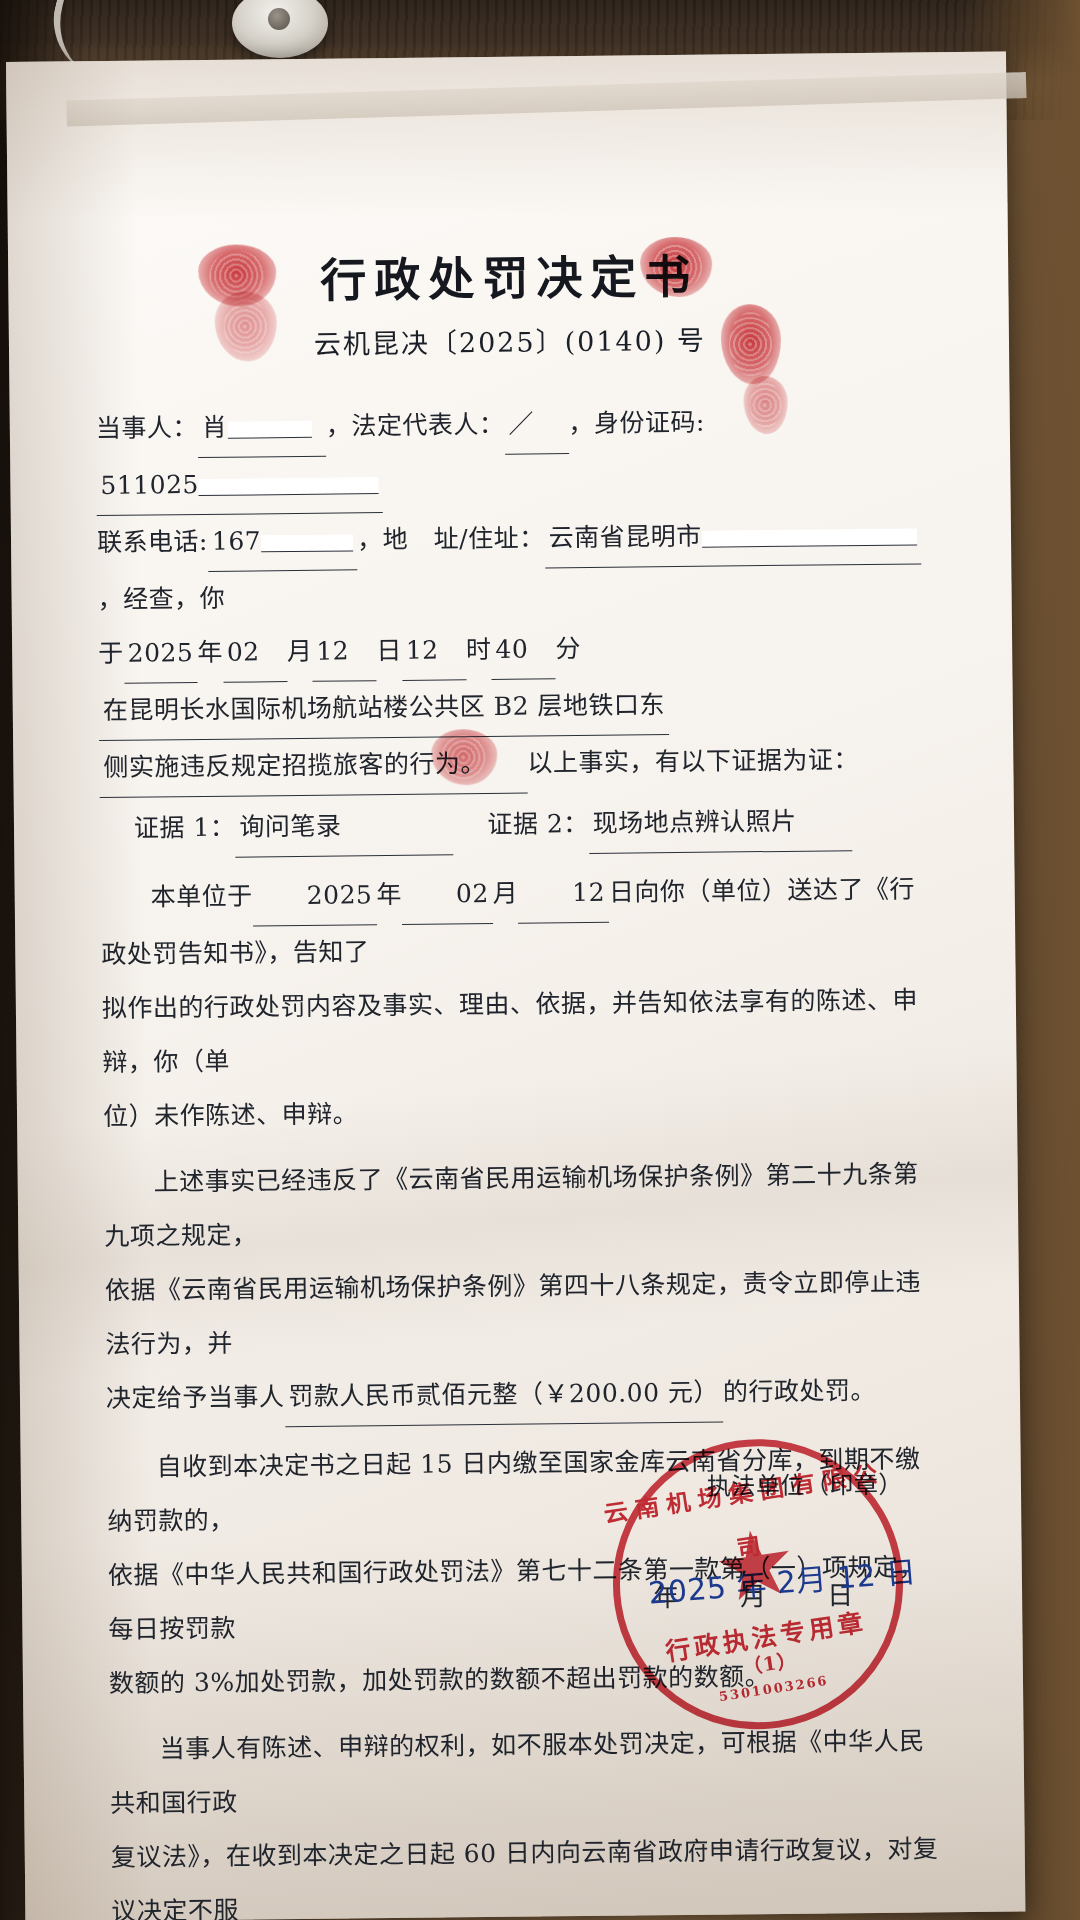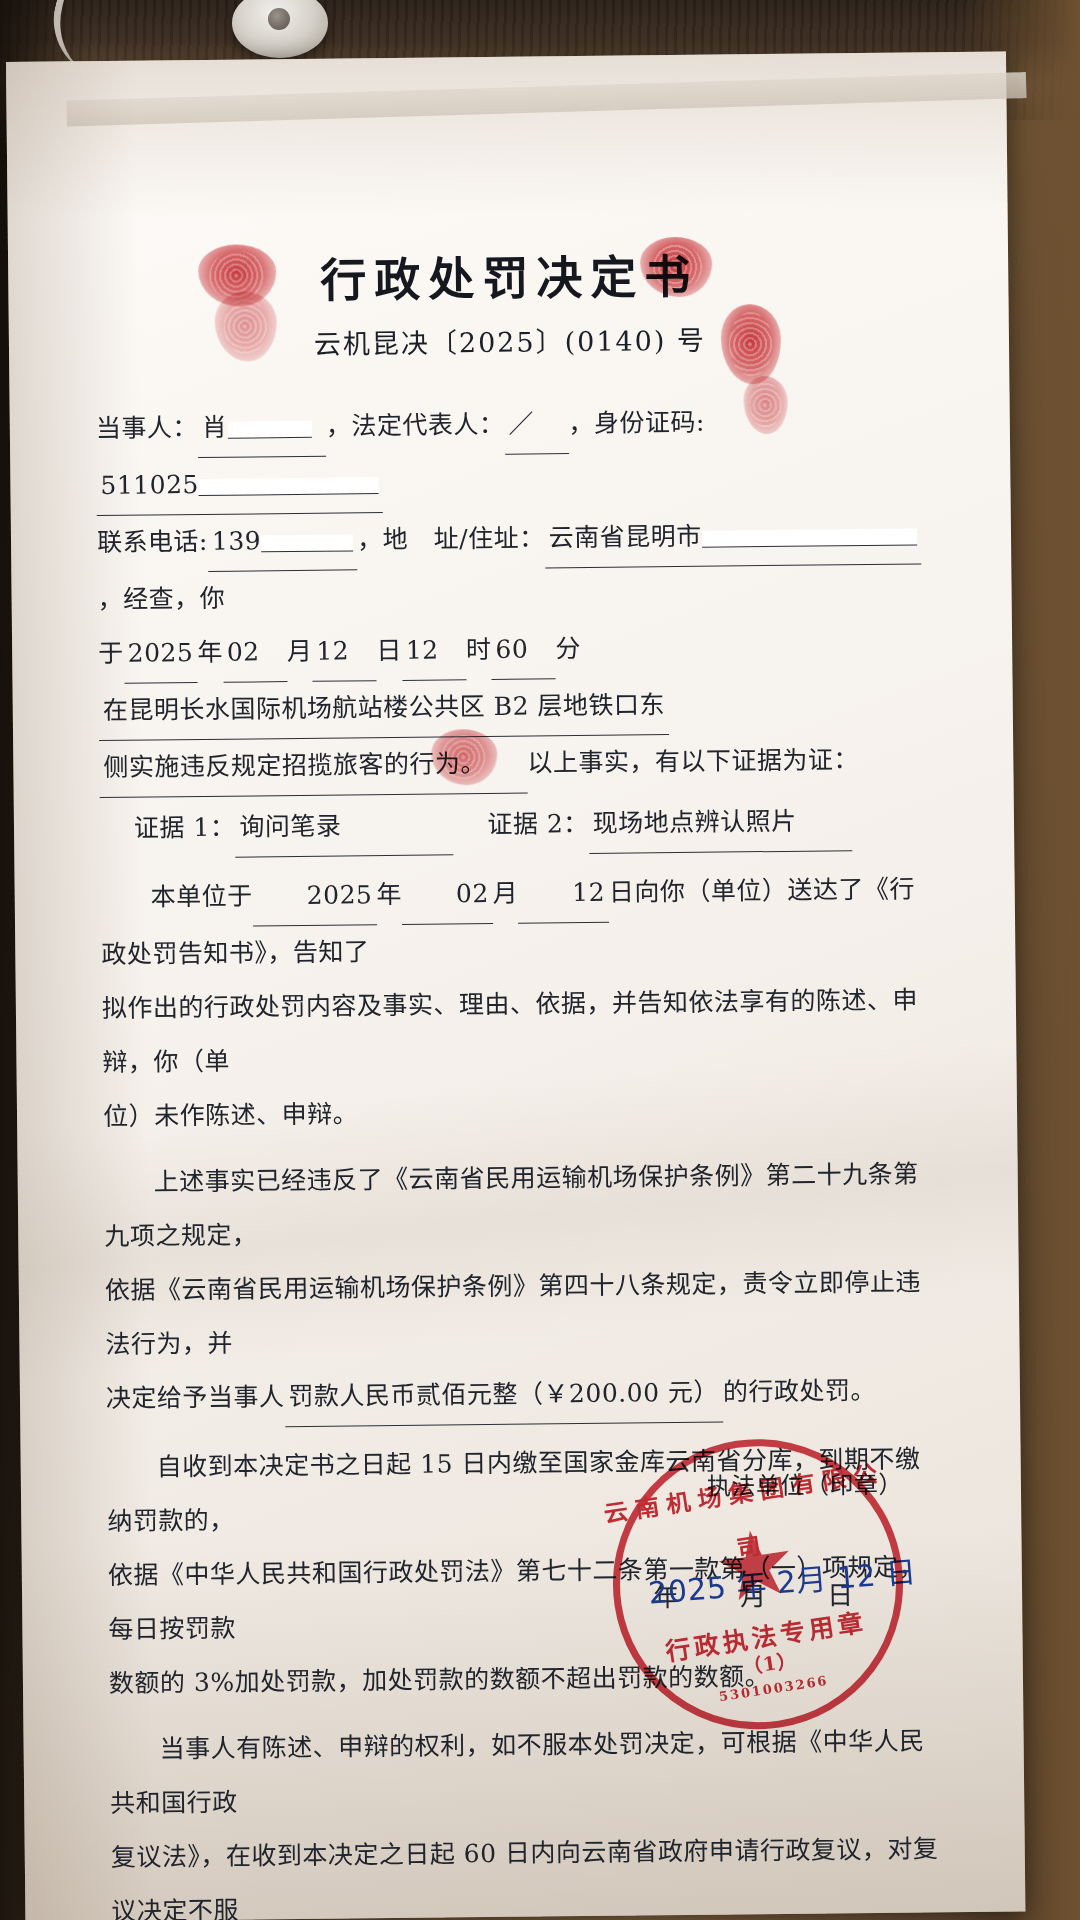--- a/index.html
+++ b/index.html
@@ -257,25 +257,25 @@
     <div id="doc">
 
       <div class="title">行政处罚决定书</div>
       <div class="docnum">云机昆决〔2025〕(0140) 号</div>
 
       <p class="line">
         <span>当事人：</span><span class="u u-med"><span>肖</span><span class="redact" style="width:84px"></span></span><span>，法定代表人：</span><span class="u u-sm">／</span><span>，身份证码:</span><span class="u u-xl"><span>511025</span><span class="redact" style="width:180px"></span></span>
       </p>
 
       <p class="line">
-        <span>联系电话:</span><span class="u u-med"><span>139</span><span class="redact" style="width:92px"></span></span><span>，地　址/住址：</span><span class="u" style="min-width:330px"><span>云南省昆明市</span><span class="redact" style="width:215px"></span></span><span>，经查，你</span>
-      </p>
-
-      <p class="line">
-        <span>于</span><span class="u u-sm">2025</span><span>年</span><span class="u u-sm">02</span><span>月</span><span class="u u-sm">12</span><span>日</span><span class="u u-sm">12</span><span>时</span><span class="u u-sm">60</span><span>分</span><span class="u" style="min-width:380px">在昆明长水国际机场航站楼公共区 B2 层地铁口东</span>
+        <span>联系电话:</span><span class="u u-med"><span>167</span><span class="redact" style="width:92px"></span></span><span>，地　址/住址：</span><span class="u" style="min-width:330px"><span>云南省昆明市</span><span class="redact" style="width:215px"></span></span><span>，经查，你</span>
+      </p>
+
+      <p class="line">
+        <span>于</span><span class="u u-sm">2025</span><span>年</span><span class="u u-sm">02</span><span>月</span><span class="u u-sm">12</span><span>日</span><span class="u u-sm">12</span><span>时</span><span class="u u-sm">40</span><span>分</span><span class="u" style="min-width:380px">在昆明长水国际机场航站楼公共区 B2 层地铁口东</span>
       </p>
 
       <p class="line">
         <span class="u" style="min-width:420px">侧实施违反规定招揽旅客的行为。</span><span>以上事实，有以下证据为证：</span>
       </p>
 
       <p class="line evi-row">
         <span class="evi-gap"></span><span>证据 1：</span><span class="u" style="min-width:210px">询问笔录</span><span class="evi-gap"></span><span>证据 2：</span><span class="u" style="min-width:255px">现场地点辨认照片</span>
       </p>
 

